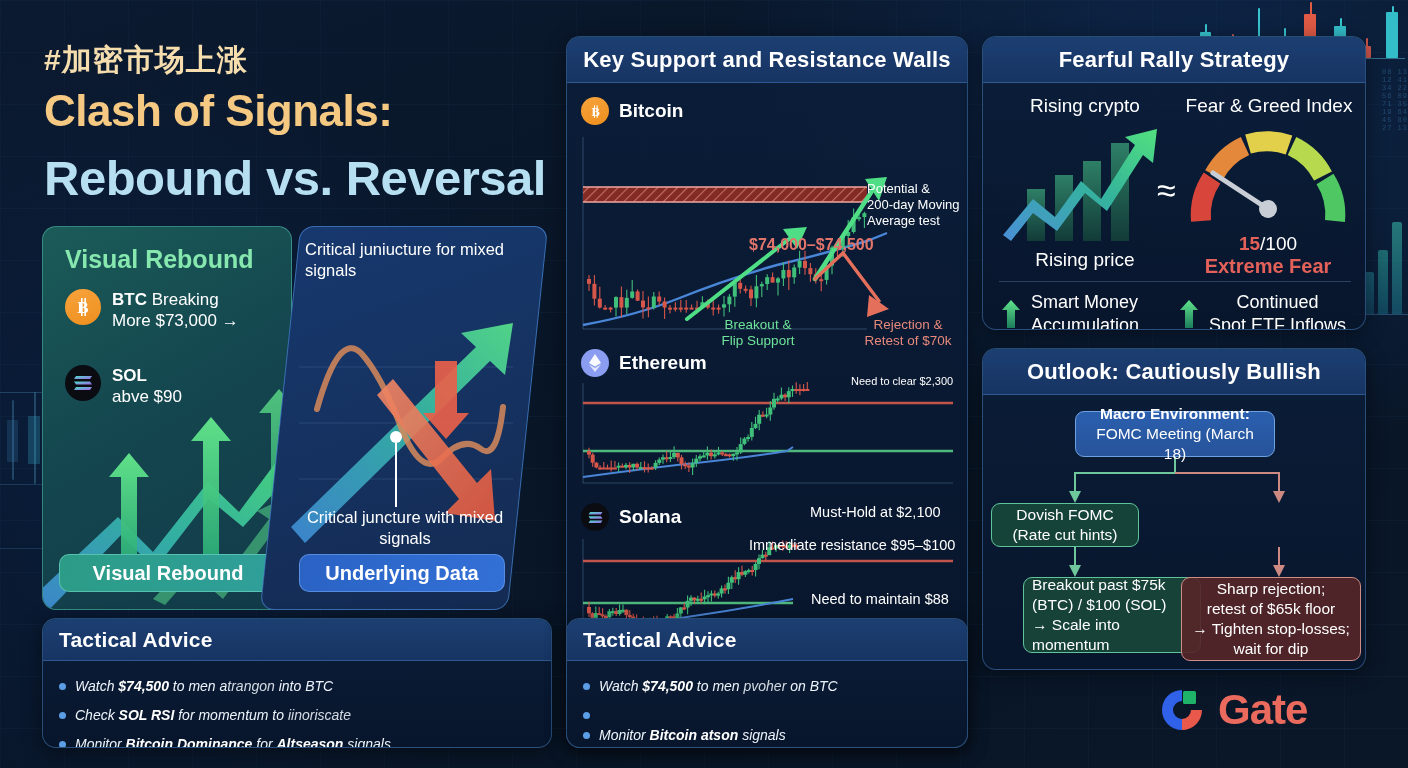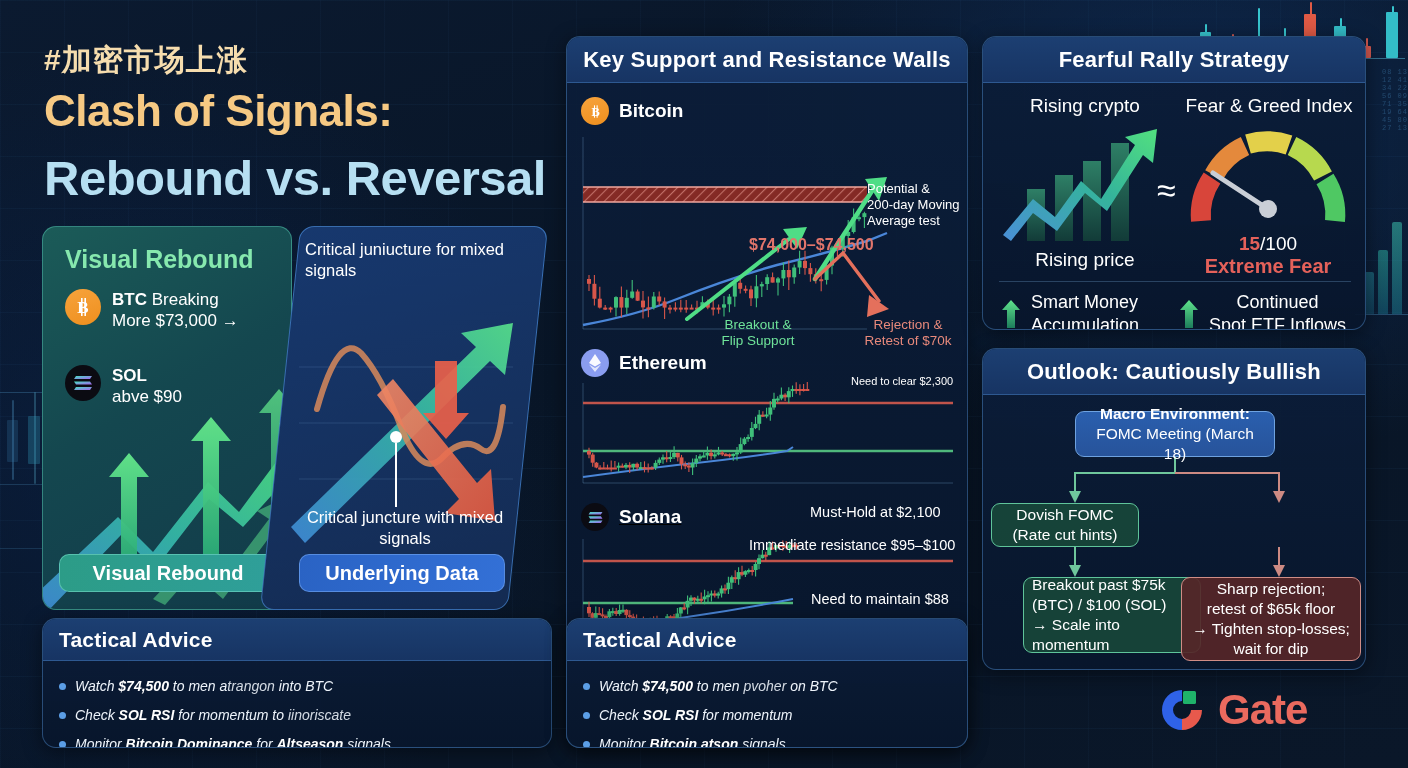--- a/index.html
+++ b/index.html
@@ -634,21 +634,21 @@
             <line x1="236.60000000000002" y1="5.1" x2="236.60000000000002" y2="12.4" stroke="#d7564a" stroke-width="1.1"></line>
             <rect x="234.60000000000002" y="10.0" width="4" height="2.0" fill="#d7564a"></rect>
             <line x1="240.3" y1="2.9" x2="240.3" y2="10.9" stroke="#d7564a" stroke-width="1.1"></line>
             <rect x="238.3" y="10.0" width="4" height="2.0" fill="#d7564a"></rect>
           </g>
       </svg>
 
       <div class="ann" style="left:236px; top:290px; font-size:11px;margin-left:48px;">Need to clear $2,300</div>
       <div class="ann" style="left:243px; top:378px; font-size:14.5px;margin-top:43px;">Must-Hold at $2,100</div>
 
-      <div class="coinlabel" style="position:absolute;left:14px;top:420px;text-decoration:underline;">
+      <div class="coinlabel" style="position:absolute;left:14px;top:420px;">
         <div class="mini-ico sol">
           <svg width="17" height="13" viewBox="0 0 22 16">
             <defs>
                 <linearGradient id="solg2" x1="0" y1="0" x2="1" y2="1">
               <stop offset="0" stop-color="#44e3c2"></stop>
                   <stop offset="1" stop-color="#a760f0"></stop>
                 </linearGradient>
               </defs>
             <path d="M4 1 H20 L18 4 H2 Z" fill="url(#solg2)"></path>
             <path d="M2 6.5 H18 L20 9.5 H4 Z" fill="url(#solg2)"></path>
@@ -799,21 +799,20 @@
 
   <div class="panel" style="left:566px; top:618px; width:402px; height:130px;">
     <div class="panel-head" style="height:42px; justify-content:flex-start; padding-left:16px; font-size:21px;">Tactical Advice</div>
     <div class="panel-body adv-body">
       <div class="adv-item">
         <div class="adv-dot"></div>
         <div class="adv-txt"><span>Watch </span><b>$74,500</b><span> to men </span><span class="blur">pvoher</span><span> on BTC</span></div>
       </div>
       <div class="adv-item">
         <div class="adv-dot"></div>
-        <div class="adv-txt"><span>Check </span><b>SOL RSI</b><span> for momentum</span></div>
       </div>
       <div class="adv-item">
         <div class="adv-dot"></div>
         <div class="adv-txt"><span>Monitor </span><b>Bitcoin atson</b><span> signals</span></div>
       </div>
     </div>
   </div>
 
   <div class="panel" style="left:982px; top:36px; width:384px; height:294px;">
     <div class="panel-head">Fearful Rally Strategy</div>

